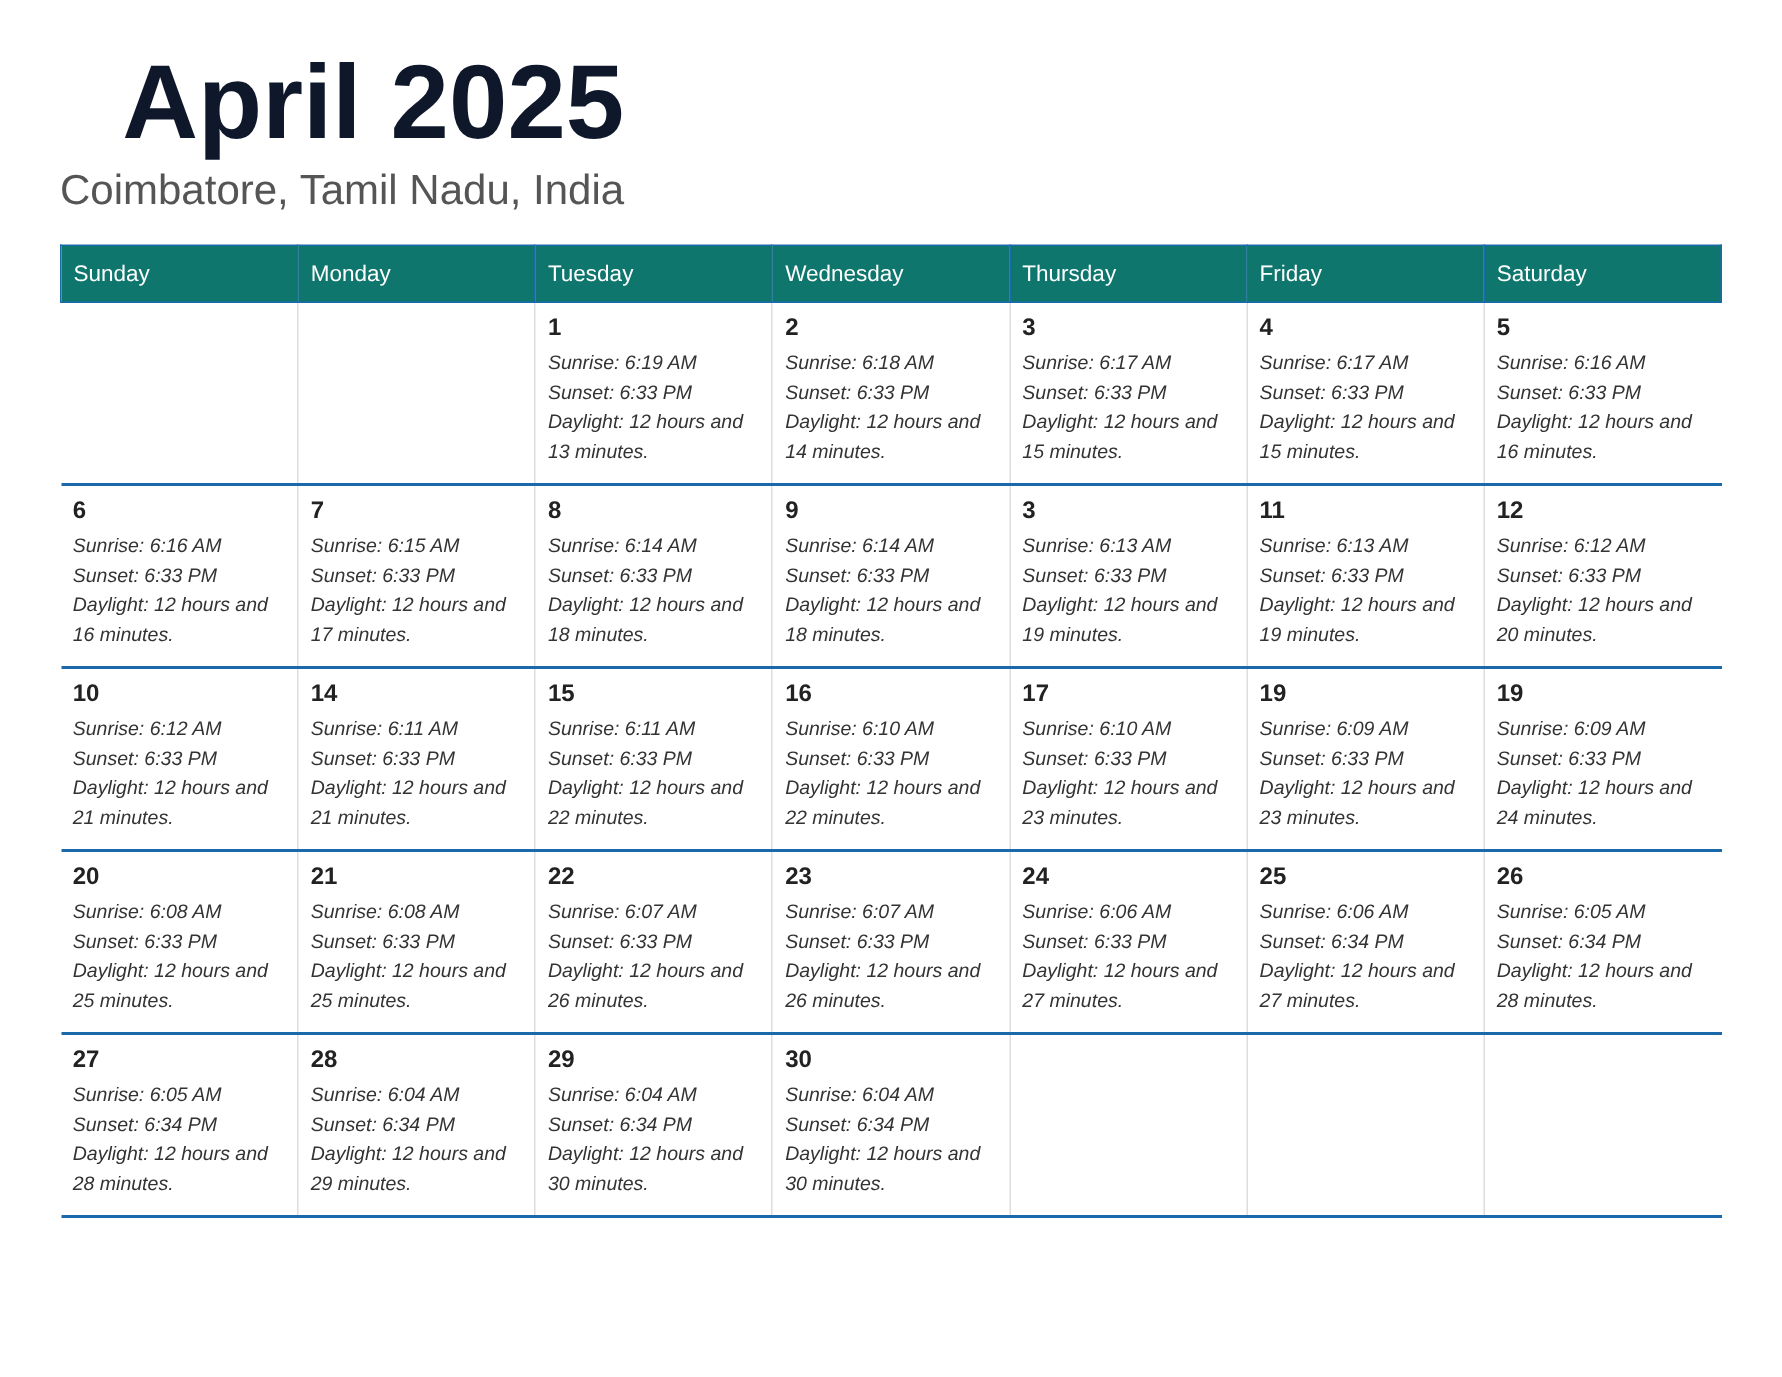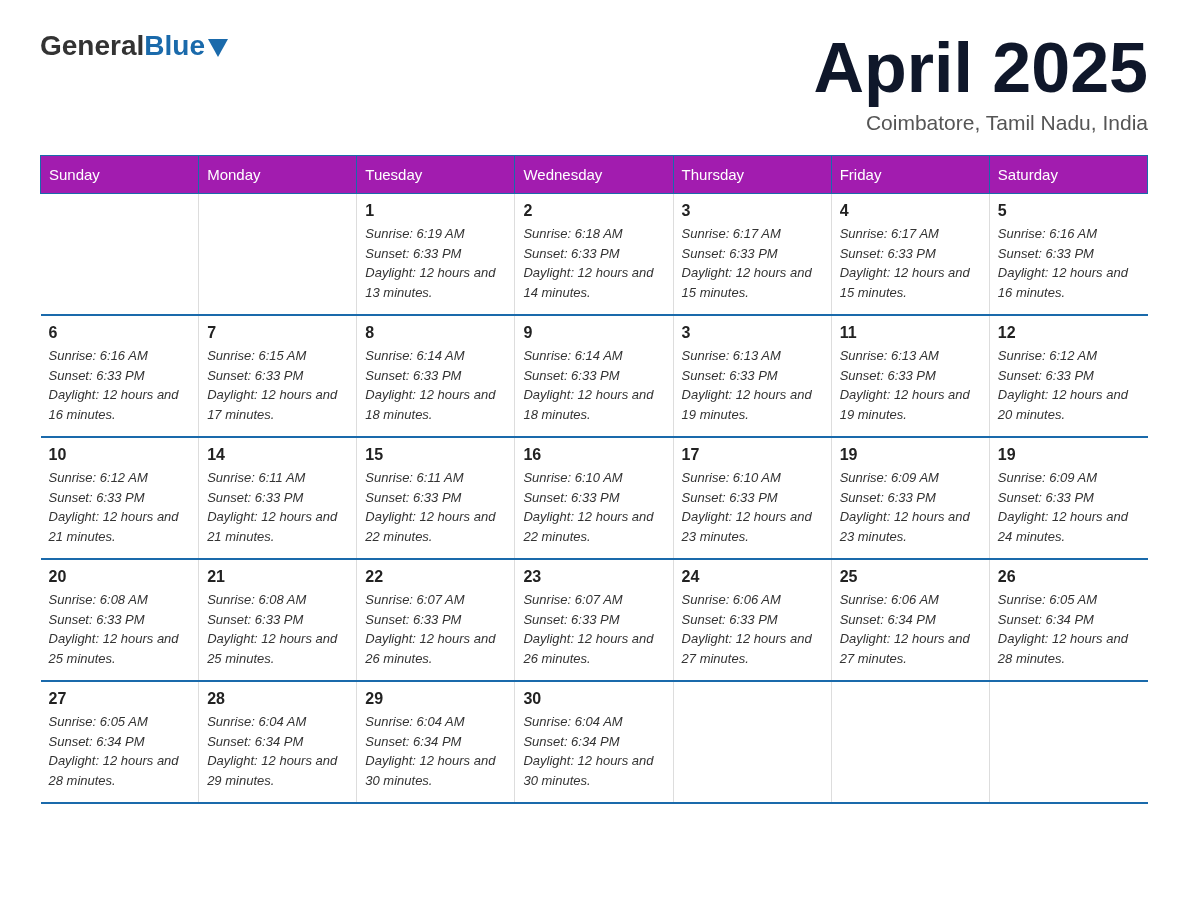--- a/index.html
+++ b/index.html
@@ -51,31 +51,31 @@
     .title-section {
       text-align: right;
     }
     .month-title {
       font-size: 70px;
       font-weight: bold;
       color: #0f172a;
       line-height: 1.1;
     }
     .location {
-      font-size: 21px;
+      font-size: 28px;
       color: #555;
       margin-top: 4px;
     }
     table {
       width: 100%;
       border-collapse: collapse;
       table-layout: fixed;
     }
     thead tr {
-      background-color: #a21caf;
+      background-color: #0f766e;
     }
     thead th {
       color: #fff;
       padding: 10px 8px;
       font-size: 15px;
       font-weight: normal;
       text-align: left;
       border: 1px solid #1a6aab;
     }
     tbody tr {
@@ -105,29 +105,20 @@
       font-style: italic;
     }
     .empty-cell {
       background: #fff;
     }
   </style>
 </head>
 <body>
 
 <div class="header">
-  <div class="logo">
-    <div class="logo-text">
-      <span class="logo-general">General</span>
-      <div class="logo-blue-part">
-        <span class="logo-blue">Blue</span>
-        <div class="logo-triangle"></div>
-      </div>
-    </div>
-  </div>
   <div class="title-section">
     <div class="month-title">April 2025</div>
     <div class="location">Coimbatore, Tamil Nadu, India</div>
   </div>
 </div>
 
 <table>
   <thead>
     <tr>
       <th>Sunday</th>

